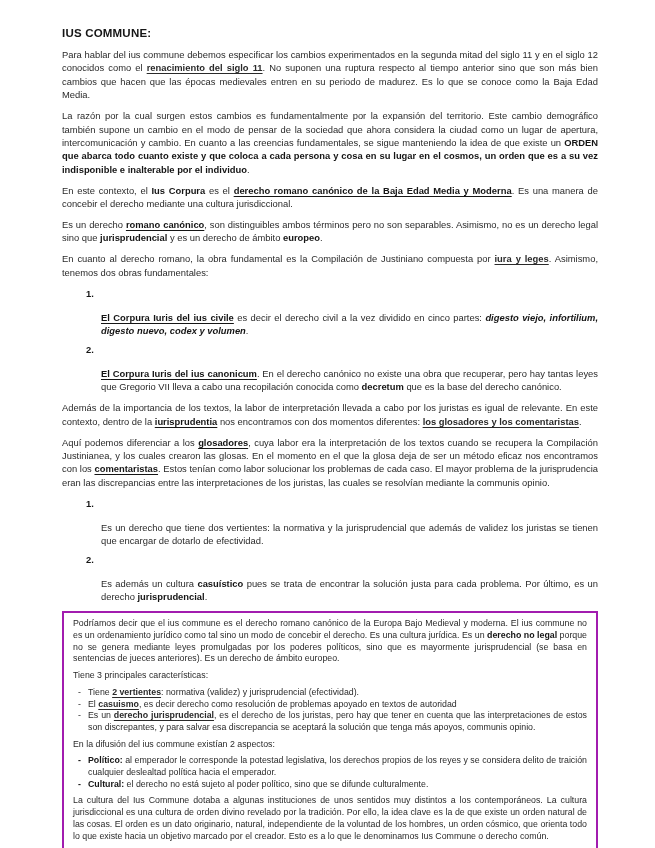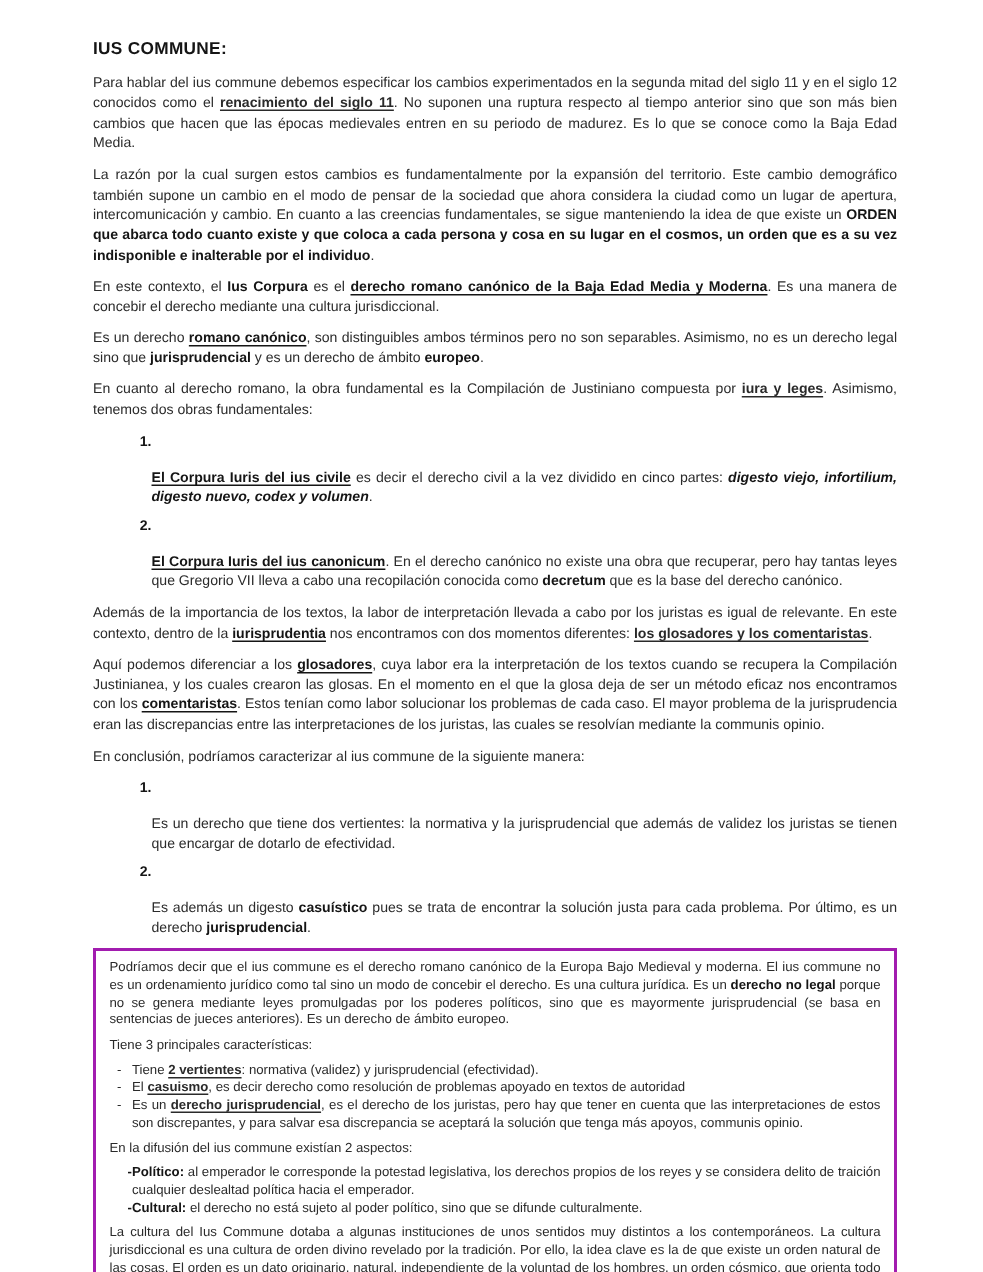--- a/index.html
+++ b/index.html
@@ -16,21 +16,21 @@
     overflow:hidden;
   }
   .doc-title {
     font-size:11.5px; font-weight:bold; color:#1c1c1c;
     letter-spacing:0.2px; margin-bottom:9px;
   }
   .para {
     font-size:9.4px; line-height:13.4px; color:#2a2a2a;
     text-align:justify; margin-bottom:7.5px;
   }
-  .b { font-weight:bold; color:#151515;text-align:right; }
+  .b { font-weight:bold; color:#151515; }
   .u { text-decoration:underline; text-underline-offset:1.5px;font-weight:bold; }
   .i { font-style:italic; }
   .olist { margin-bottom:7.5px; }
   .olist .li { display:flex; margin-bottom:5.5px; }
   .olist .li:last-child { margin-bottom:0; }
   .olist .marker {
     flex:none; width:15px; margin-left:24px;
     font-size:9.4px; line-height:13.4px;
   }
   .olist .li-body {
@@ -73,29 +73,28 @@
           <span class="marker b">1.</span>
           <span class="li-body"><span class="b u">El Corpura Iuris del ius civile</span><span> es decir el derecho civil a la vez dividido en cinco partes: </span><span class="b i">digesto viejo, infortilium, digesto nuevo, codex y volumen</span><span>.</span></span>
         </div>
         <div class="li">
           <span class="marker b">2.</span>
           <span class="li-body"><span class="b u">El Corpura Iuris del ius canonicum</span><span>. En el derecho canónico no existe una obra que recuperar, pero hay tantas leyes que Gregorio VII lleva a cabo una recopilación conocida como </span><span class="b">decretum</span><span> que es la base del derecho canónico.</span></span>
         </div>
       </div>
       <p class="para"><span>Además de la importancia de los textos, la labor de interpretación llevada a cabo por los juristas es igual de relevante. En este contexto, dentro de la </span><span class="b u">iurisprudentia</span><span> nos encontramos con dos momentos diferentes: </span><span class="u">los glosadores y los comentaristas</span><span>.</span></p>
       <p class="para"><span>Aquí podemos diferenciar a los </span><span class="b u">glosadores</span><span>, cuya labor era la interpretación de los textos cuando se recupera la Compilación Justinianea, y los cuales crearon las glosas. En el momento en el que la glosa deja de ser un método eficaz nos encontramos con los </span><span class="b u">comentaristas</span><span>. Estos tenían como labor solucionar los problemas de cada caso. El mayor problema de la jurisprudencia eran las discrepancias entre las interpretaciones de los juristas, las cuales se resolvían mediante la communis opinio.</span></p>
-      <p class="para"><span>En conclusión, podríamos caracterizar al ius commune de la siguiente manera:</span></p>
       <div class="olist">
         <div class="li">
           <span class="marker b">1.</span>
           <span class="li-body"><span>Es un derecho que tiene dos vertientes: la normativa y la jurisprudencial que además de validez los juristas se tienen que encargar de dotarlo de efectividad.</span></span>
         </div>
         <div class="li">
           <span class="marker b">2.</span>
-          <span class="li-body"><span>Es además un digesto </span><span class="b">casuístico</span><span> pues se trata de encontrar la solución justa para cada problema. Por último, es un derecho </span><span class="b">jurisprudencial</span><span>.</span></span>
+          <span class="li-body"><span>Es además un cultura </span><span class="b">casuístico</span><span> pues se trata de encontrar la solución justa para cada problema. Por último, es un derecho </span><span class="b">jurisprudencial</span><span>.</span></span>
         </div>
       </div>
       <div class="box">
         <p class="para"><span>Podríamos decir que el ius commune es el derecho romano canónico de la Europa Bajo Medieval y moderna. El ius commune no es un ordenamiento jurídico como tal sino un modo de concebir el derecho. Es una cultura jurídica. Es un </span><span class="b">derecho no legal</span><span> porque no se genera mediante leyes promulgadas por los poderes políticos, sino que es mayormente jurisprudencial (se basa en sentencias de jueces anteriores). Es un derecho de ámbito europeo.</span></p>
         <p class="para"><span>Tiene 3 principales características:</span></p>
         <div class="dlist">
           <div class="li">
             <span class="marker">-</span>
             <span class="li-body"><span>Tiene </span><span class="u">2 vertientes</span><span>: normativa (validez) y jurisprudencial (efectividad).</span></span>
           </div>

